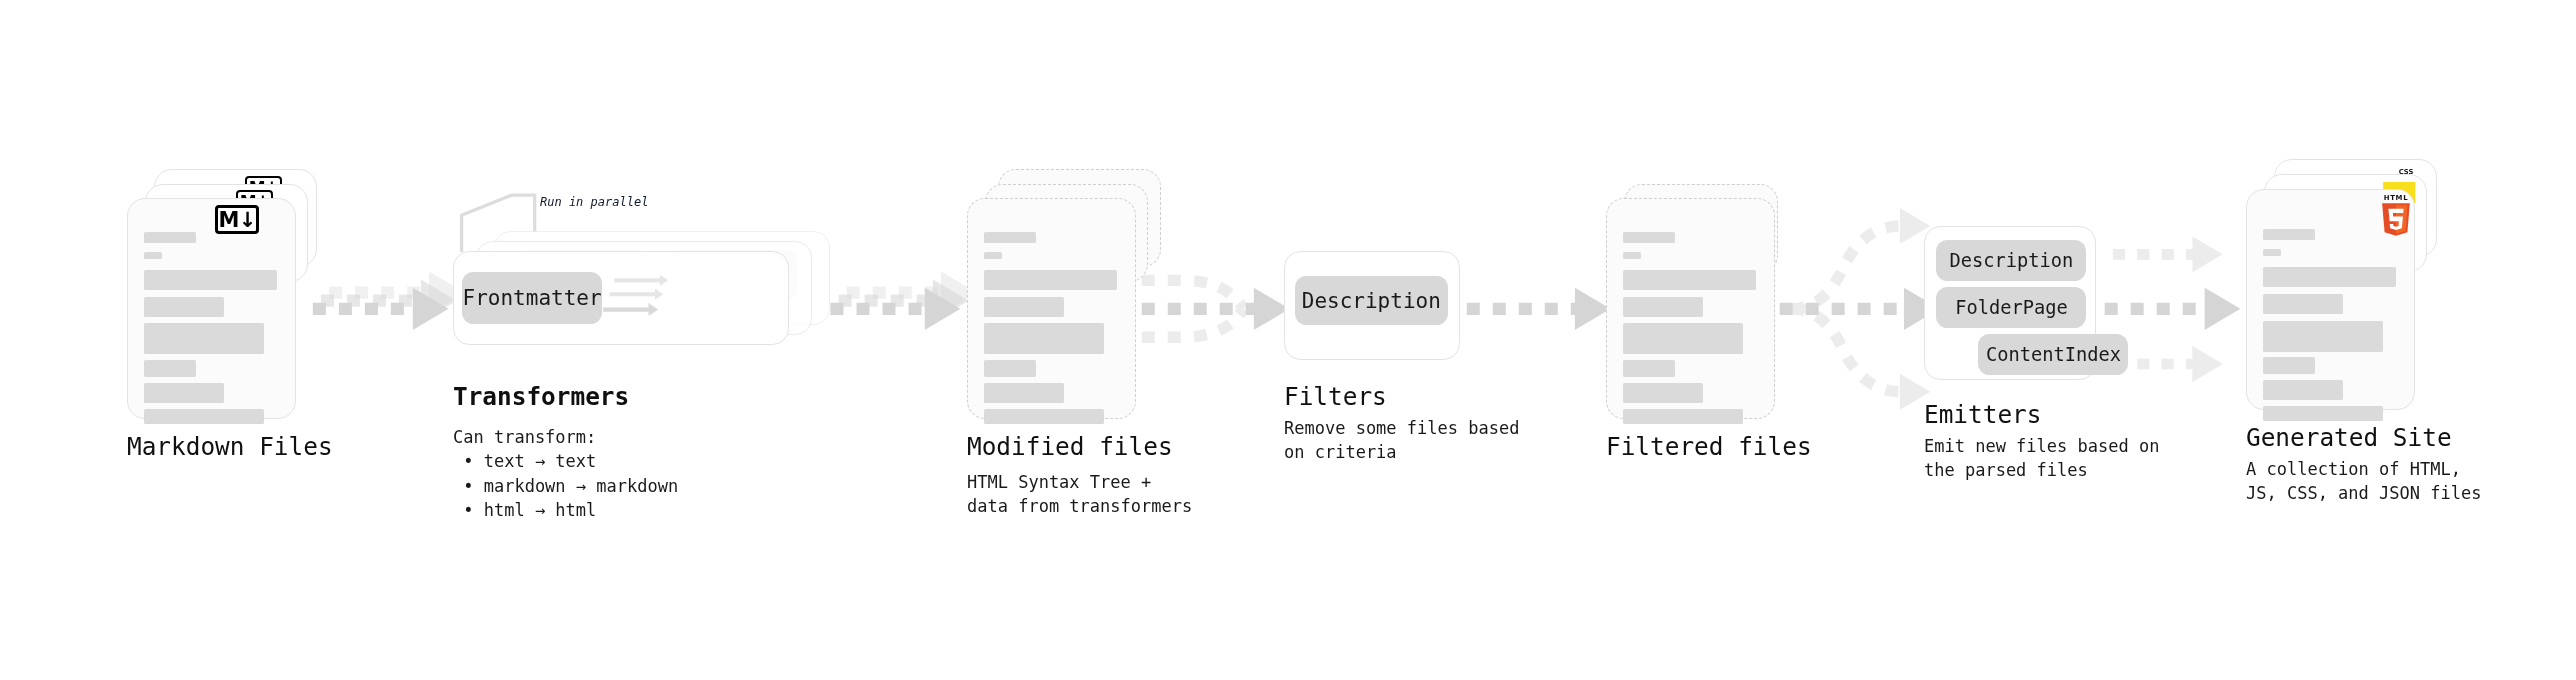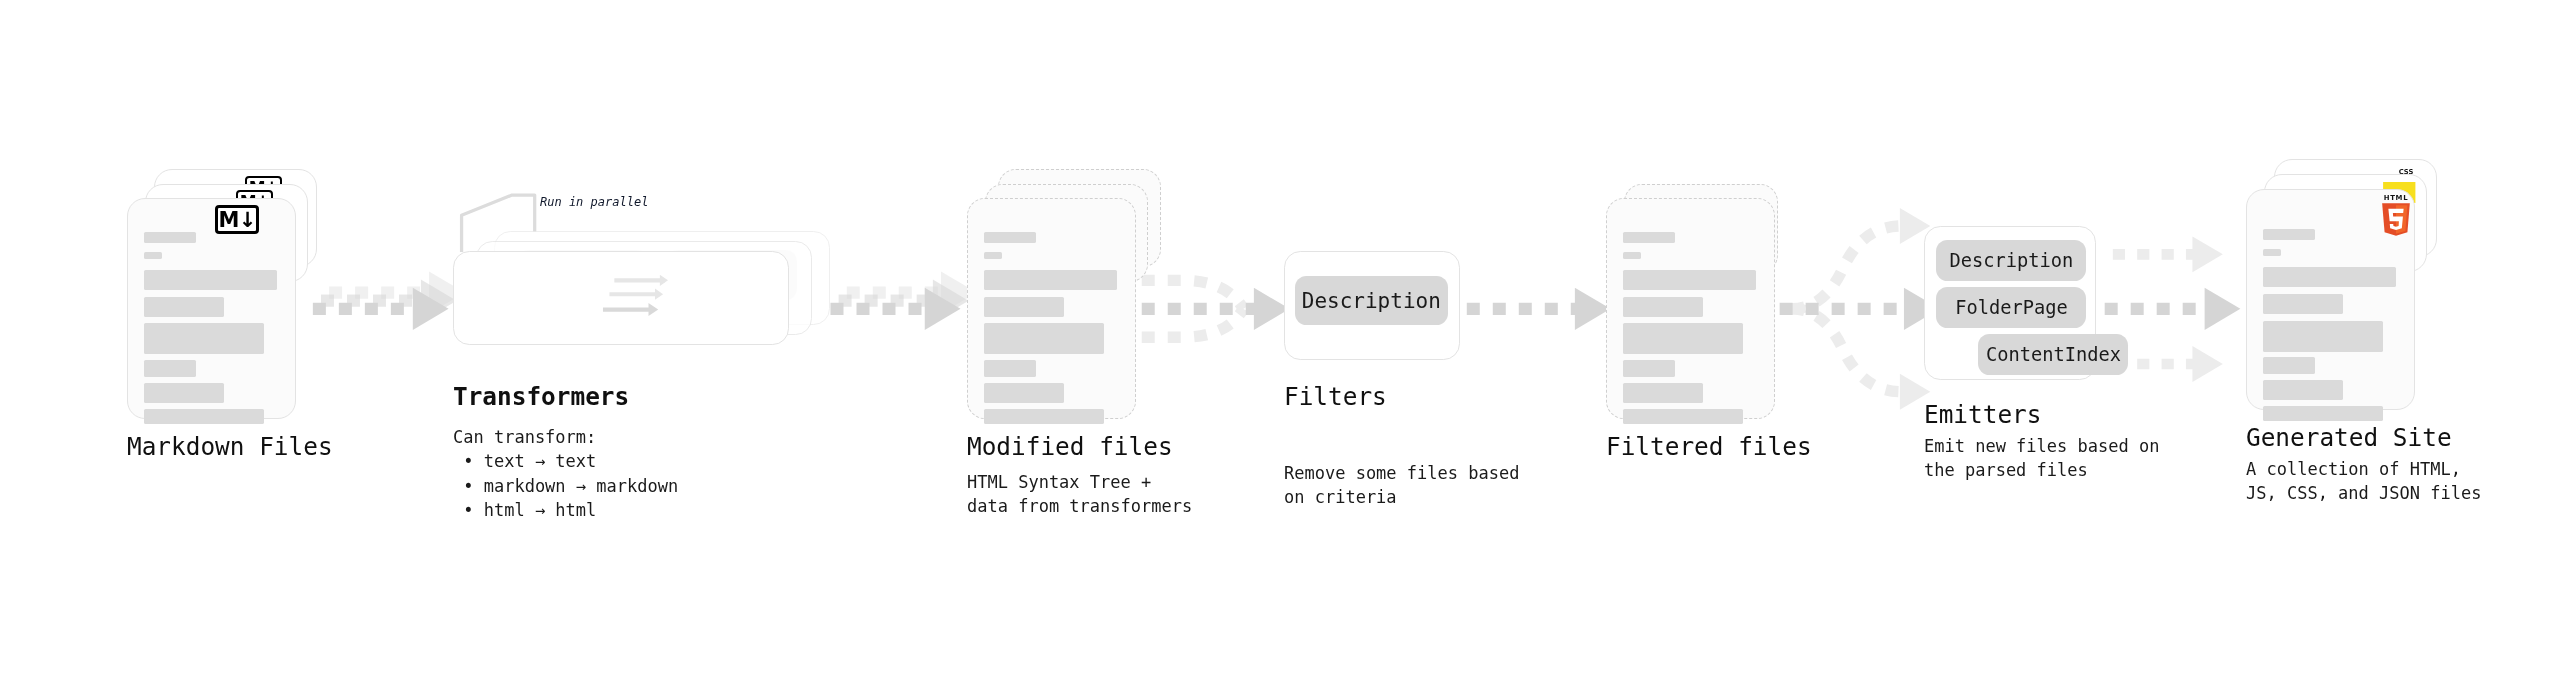--- a/index.html
+++ b/index.html
@@ -222,20 +222,21 @@
       <div class="chip" style="left:23px; top:18px; width:130px; height:50px; opacity:0.6;"></div>
       <div class="chip" style="left:172px; top:18px; width:130px; height:50px; opacity:0.6;"></div>
     </div>
 
     <div class="proc" style="left:476px; top:241px; width:336px; height:94px; opacity:0.75;">
       <div class="chip" style="left:23px; top:18px; width:130px; height:50px; opacity:0.75;"></div>
       <div class="chip" style="left:172px; top:18px; width:130px; height:50px; opacity:0.75;"></div>
     </div>
 
     <div class="proc" style="left:453px; top:251px; width:336px; height:94px;">
+      <div class="chip" style="left:8.1px; top:20.3px; width:140px; height:52px;">Frontmatter</div>
     </div>
 
     <svg class="layer" viewBox="0 0 3170 838">
       <g stroke="#e6e6e6" stroke-width="5" fill="none">
         <line x1="756" y1="345" x2="818" y2="345"></line>
         <path d="M812,338 L822,345 L812,352 Z" fill="#e6e6e6" stroke="none"></path>
         <line x1="750" y1="362" x2="812" y2="362"></line>
         <path d="M806,355 L816,362 L806,369 Z" fill="#e6e6e6" stroke="none"></path>
       </g>
       <g stroke="#d9d9d9" stroke-width="5" fill="none">
@@ -268,21 +269,21 @@
     <div class="title" style="left:967px; top:432px;">Modified files</div>
     <div class="sub" style="left:967px; top:470px;">HTML Syntax Tree +
 data from transformers</div>
   </div>
 
   <div class="node">
     <div class="proc" style="left:1284px; top:251px; width:176px; height:109px;">
       <div class="chip" style="left:9.8px; top:24.4px; width:153px; height:49px;">Description</div>
     </div>
     <div class="title" style="left:1284px; top:382px;">Filters</div>
-    <div class="sub" style="left:1284px; top:416px;margin-top:45px;">Remove some files based
+    <div class="sub" style="left:1284px; top:416px;">Remove some files based
 on criteria</div>
   </div>
 
   <div class="node">
     <div class="card dashed" style="left:1624px; top:184px; width:154px; height:89px;"></div>
     <div class="card dashed" style="left:1606px; top:198px; width:169px; height:221px;">
       <div class="skel" style="left:16.3px; top:32.5px; width:52px; height:11.4px;"></div>
       <div class="skel" style="left:16.3px; top:53px; width:18px; height:6.5px;"></div>
       <div class="skel" style="left:16.3px; top:71px; width:133px; height:20.3px;"></div>
       <div class="skel" style="left:16.3px; top:98px; width:80px; height:20.3px;"></div>

